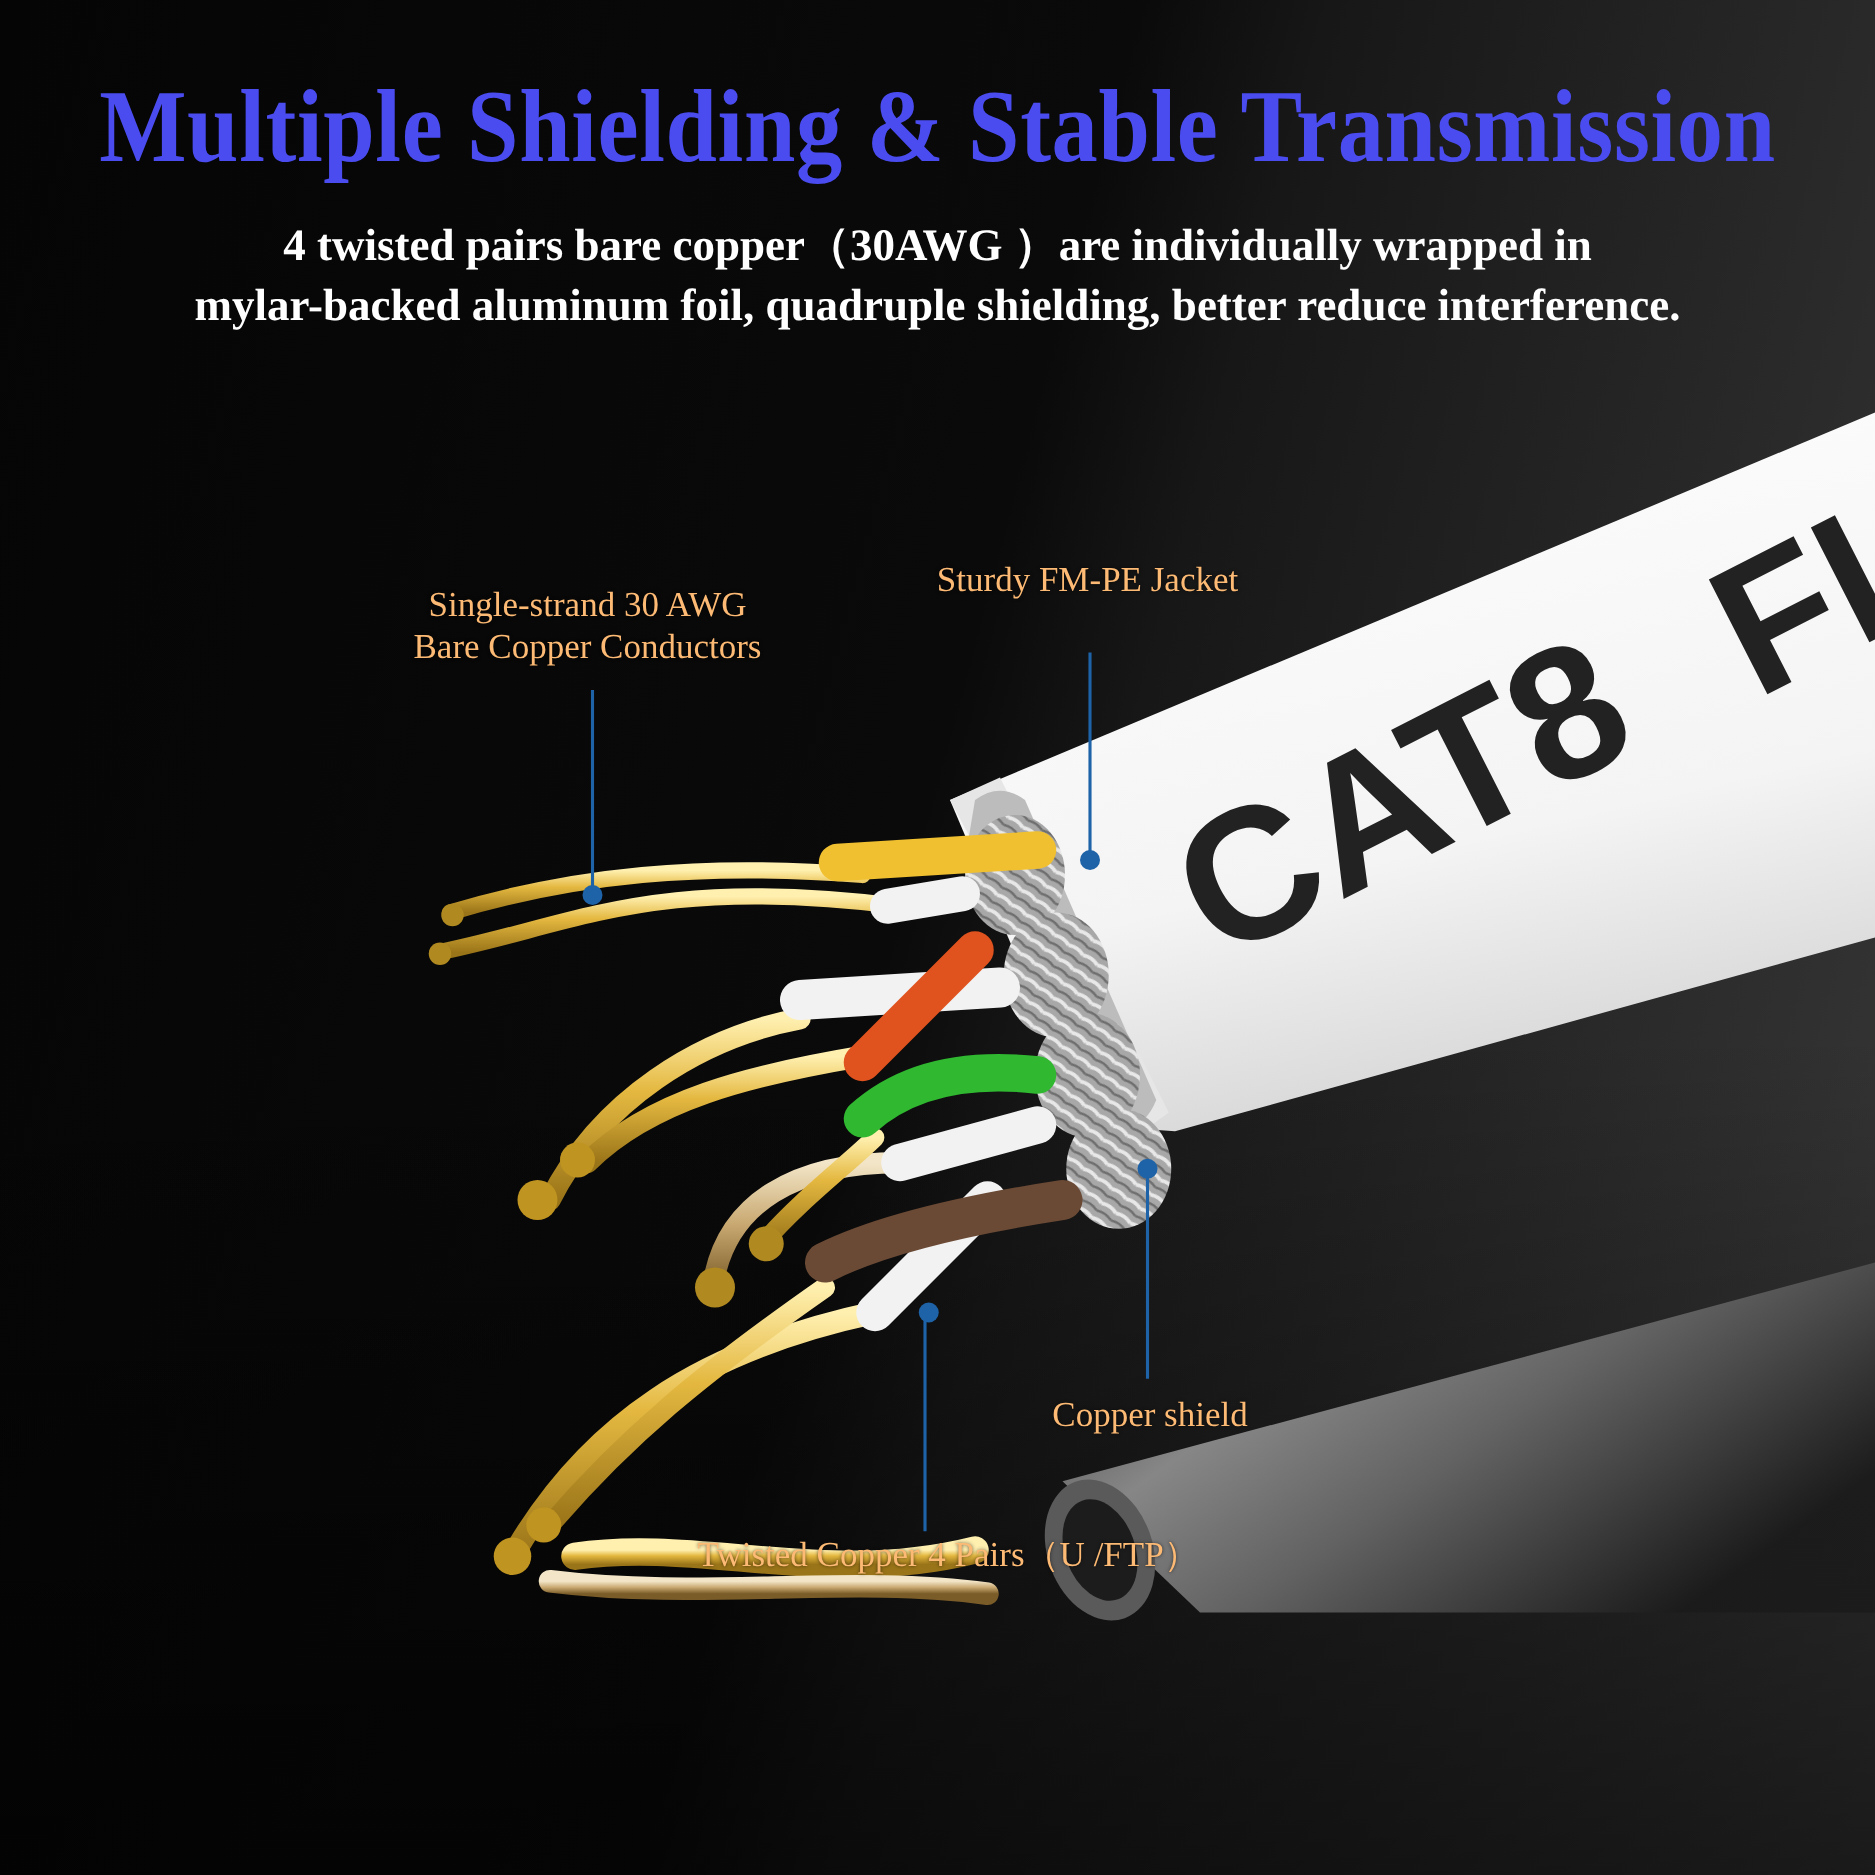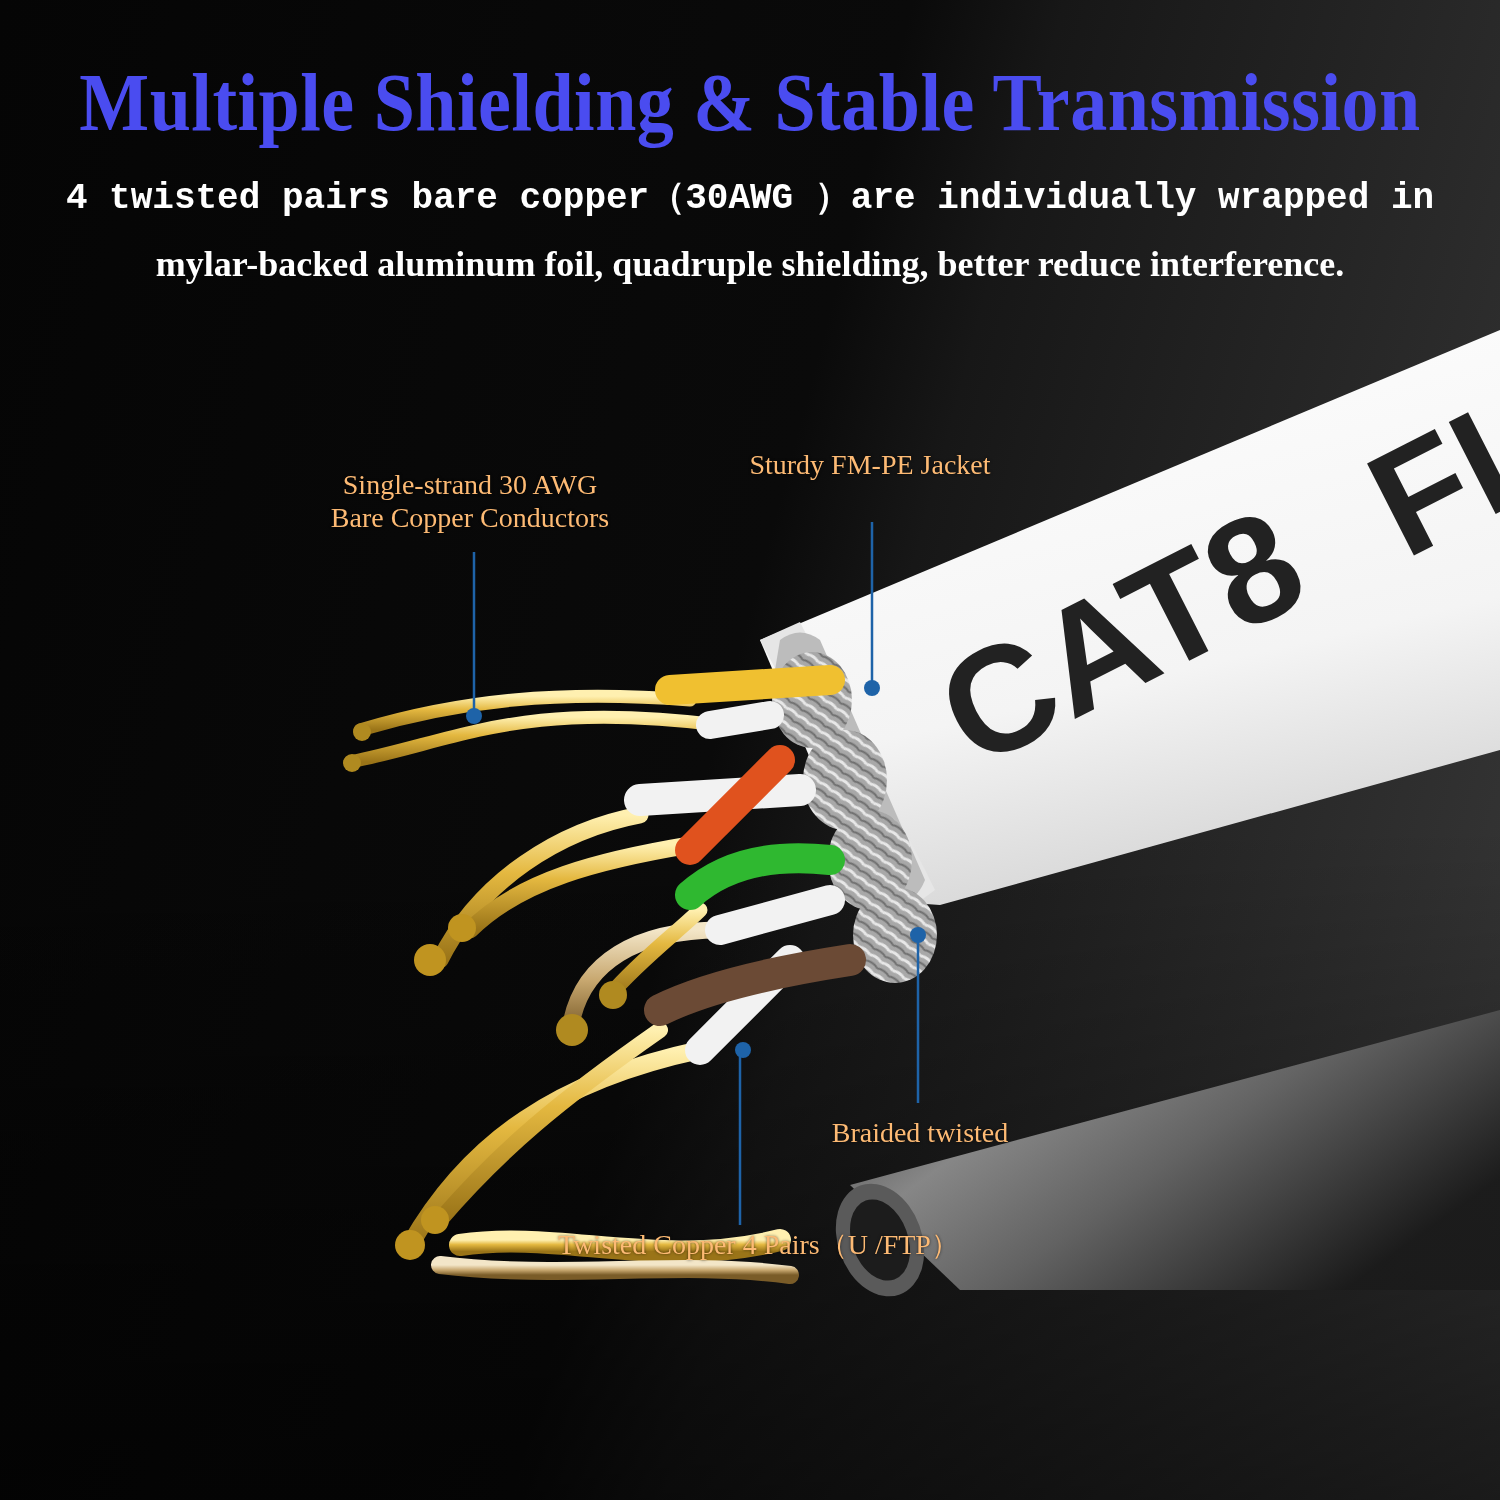--- a/index.html
+++ b/index.html
@@ -24,22 +24,22 @@
     font-size: 74px; font-weight: bold;
     color: #4a4cf0;
     letter-spacing: 0.5px;
     transform: scaleY(1.12);
     transform-origin: top center;
   }
   .subtitle {
     position: absolute; left: 0; width: 1500px; text-align: center;
     color: #ffffff; font-weight: bold; font-size: 36px;
   }
-  .sub1 { top: 172px; font-family: Liberation Mono, monospace; }
-  .sub2 { top: 243px; }
+  .sub1 { top: 172px; }
+  .sub2 { top: 223px; }
   svg.art { position: absolute; left: 0; top: 0; }
   .label {
     position: absolute; color: #fdba74; font-weight: normal;
     font-size: 28px; line-height: 33px; text-align: center;
     text-shadow: 0 0 3px rgba(0,0,0,0.6);
   }
   .lbl-conductors { left: 290px; top: 468px; width: 360px; }
   .lbl-jacket { left: 700px; top: 448px; width: 340px; }
   .lbl-braid { left: 760px; top: 1116px; width: 320px; }
   .lbl-twisted { left: 510px; top: 1228px; width: 480px; text-align: left; margin-left: 48px; }
@@ -158,17 +158,17 @@
 </svg>
 
 <div class="label lbl-conductors">
   <div>Single-strand 30 AWG</div>
   <div>Bare Copper Conductors</div>
 </div>
 <div class="label lbl-jacket">
   <div>Sturdy FM-PE Jacket</div>
 </div>
 <div class="label lbl-braid">
-  <div>Braided twisted</div>
+  <div>Copper shield</div>
 </div>
 <div class="label lbl-twisted">
   <div>Twisted Copper  4 Pairs（U /FTP）</div>
 </div>
 
 </body></html>

